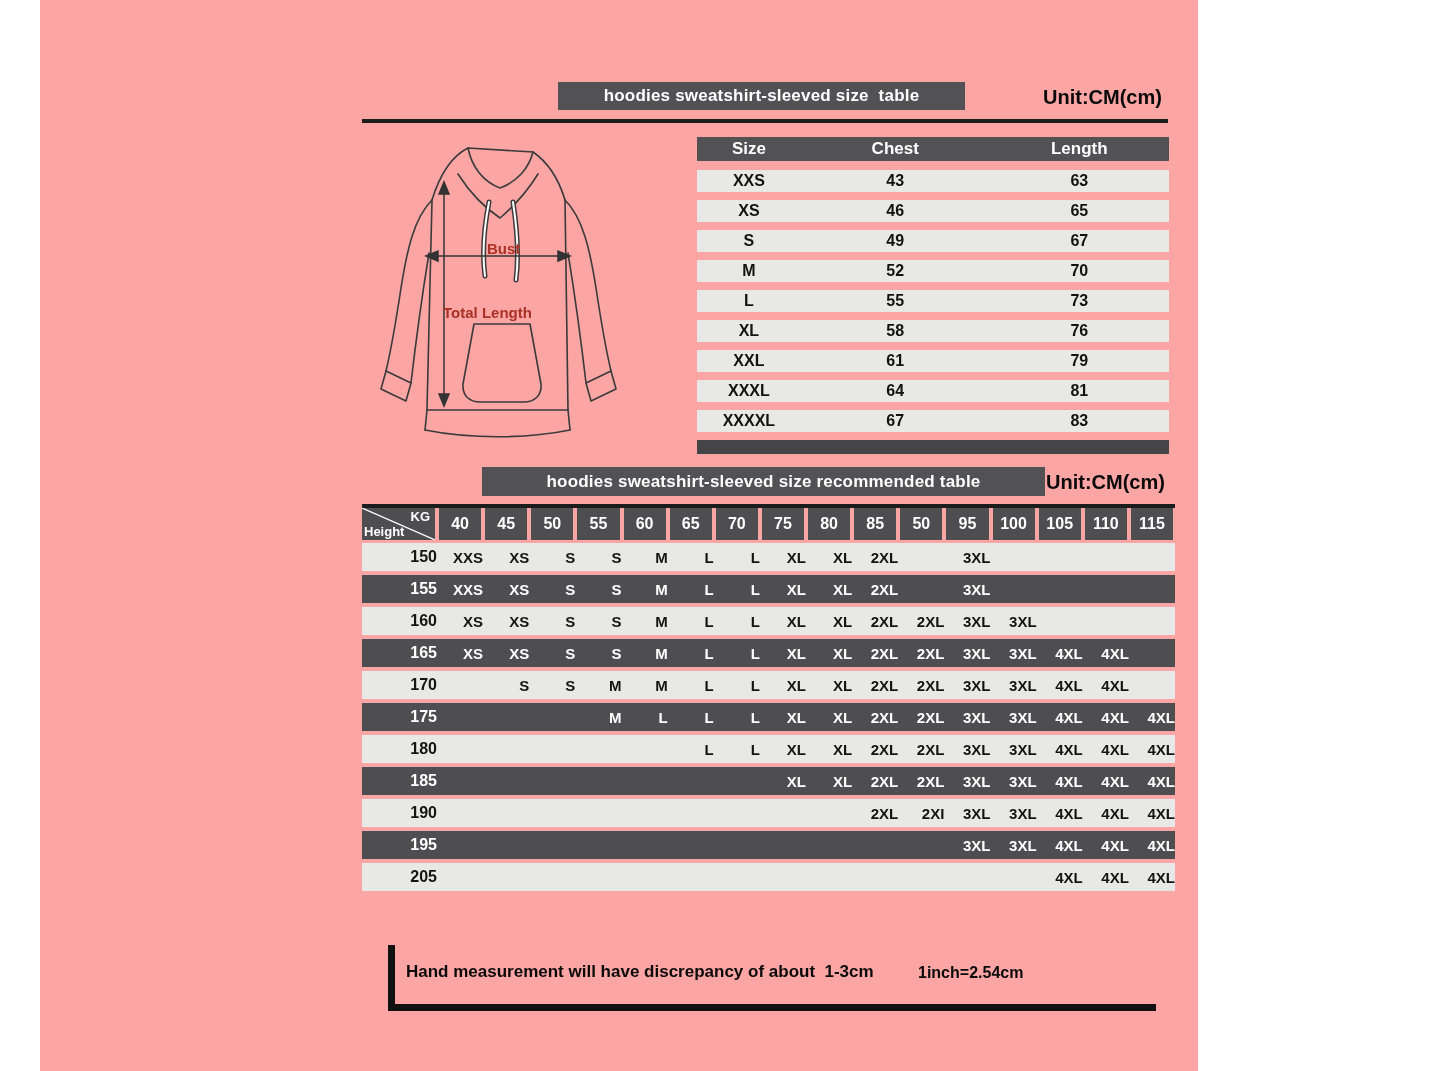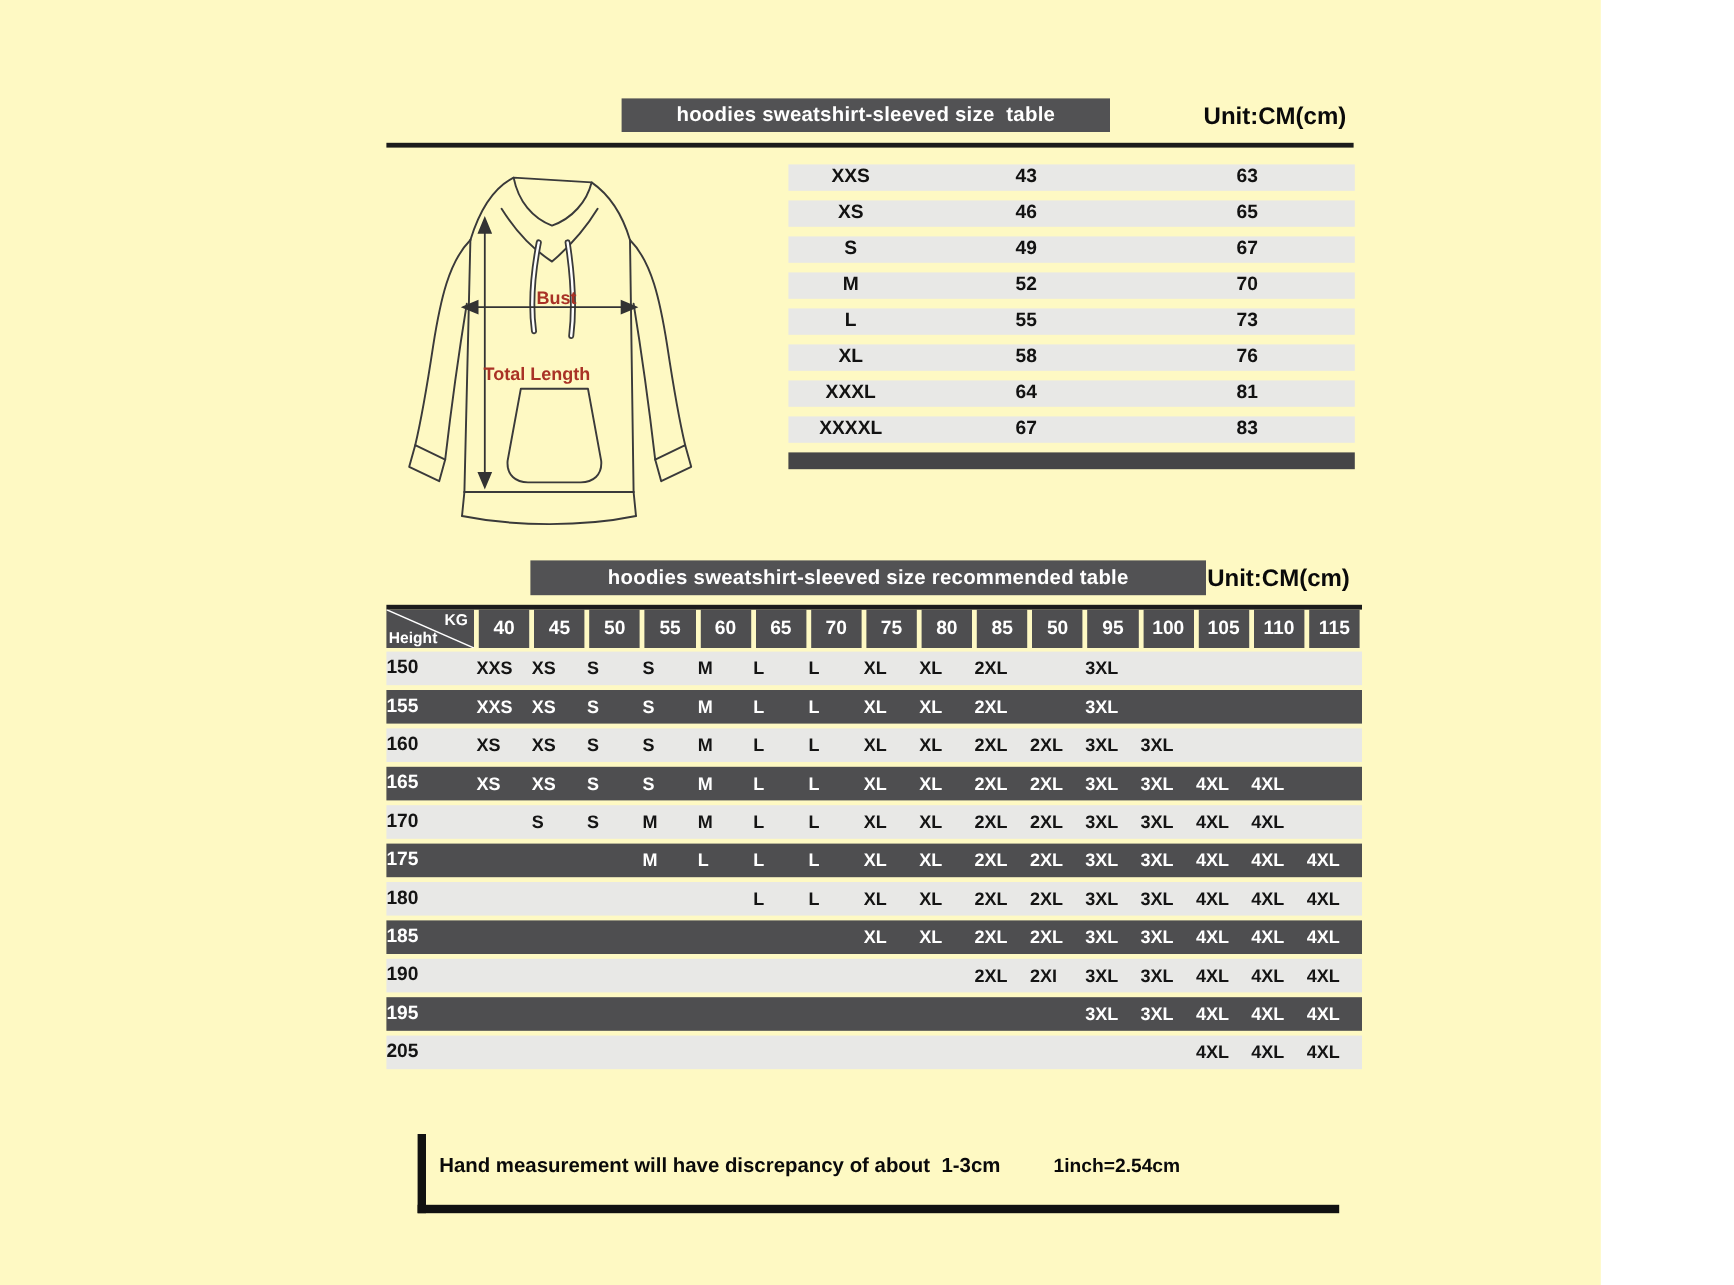--- a/index.html
+++ b/index.html
@@ -1,17 +1,17 @@
 <!DOCTYPE html>
 <html><head>
 <meta charset="utf-8">
 <style>
   html,body { margin:0; padding:0; background:#ffffff; }
   body { width:1445px; height:1071px; font-family:"Liberation Sans","DejaVu Sans",sans-serif; }
-  .sheet { position:relative; width:1334px; height:1071px; background:#fef9c3; overflow:hidden; }
+  .sheet { position:relative; width:1158px; height:1071px; background:#fca5a5; overflow:hidden;margin-left:40px; }
 
   .title-bar { position:absolute; background:#525254; color:#fff; font-weight:bold; font-size:17px;
                display:flex; align-items:center; justify-content:center; white-space:pre; letter-spacing:0.2px; }
   .t1 { left:518px; top:82px;  width:407px; height:28px; }
   .t2 { left:442px; top:467px; width:563px; height:29px; }
 
   .unit { position:absolute; font-weight:bold; font-size:20px; color:#0a0a0a; white-space:pre; }
   .u1 { left:1003px; top:86px; }
   .u2 { left:1006px; top:471px; }
 
@@ -38,21 +38,21 @@
   .mx-row { display:grid; grid-template-columns:75px repeat(16,1fr); }
   .mx-head { height:32px; margin-bottom:3px; }
   .mx-hcellwrap { display:flex; }
   .mx-hcell { flex:1; margin:0 2px; background:#4e4e50; color:#fff; font-weight:bold; font-size:16px;
               display:flex; align-items:center; justify-content:center; }
   .mx-corner { position:relative; background:#4e4e50; margin-right:2px; }
   .mx-corner .diag { position:absolute; left:0; top:0; width:100%; height:100%; }
   .mx-corner .diag line { stroke:#fff; stroke-width:3; }
   .mx-kg { position:absolute; top:1px; right:5px; color:#fff; font-weight:bold; font-size:13px; }
   .mx-height { position:absolute; bottom:1px; left:2px; color:#fff; font-weight:bold; font-size:13px; }
-  .mx-data { height:28px; margin-bottom:4px; align-items:center; text-align:left;
+  .mx-data { height:28px; margin-bottom:4px; align-items:center; text-align:right;
              font-weight:bold; font-size:15px; }
   .mx-data.light { background:#e8e8e6; color:#141414; }
   .mx-data.dark  { background:#4e4e50; color:#ffffff; }
   .mx-rowlabel { font-size:16px; }
   .mx-cell { overflow:visible; white-space:nowrap; }
 
   
   .footer-vbar { position:absolute; left:348px; top:945px; width:7px;  height:66px; background:#111; }
   .footer-hbar { position:absolute; left:348px; top:1004px; width:768px; height:7px; background:#111; }
   .footer-note { position:absolute; left:366px; top:962px; font-size:17px; font-weight:bold; color:#0a0a0a; white-space:pre; }
@@ -102,20 +102,25 @@
       <polygon points="74,268 69,256 79,256"></polygon>
       <line x1="64" y1="118" x2="192" y2="118" fill="none"></line>
       <polygon points="56,118 68,113 68,123"></polygon>
       <polygon points="200,118 188,113 188,123"></polygon>
     </g>
   </svg>
   <span class="measure-label bust">Bust</span>
   <span class="measure-label tlen">Total Length</span>
 
   <div class="size-table" id="size-table">
+      <div class="st-row st-head">
+        <div class="st-cell">Size</div>
+        <div class="st-cell">Chest</div>
+        <div class="st-cell">Length</div>
+      </div>
       <div class="st-row st-data">
         <div class="st-cell">XXS</div>
         <div class="st-cell">43</div>
         <div class="st-cell">63</div>
       </div>
       <div class="st-row st-data">
         <div class="st-cell">XS</div>
         <div class="st-cell">46</div>
         <div class="st-cell">65</div>
       </div>
@@ -131,20 +136,25 @@
       </div>
       <div class="st-row st-data">
         <div class="st-cell">L</div>
         <div class="st-cell">55</div>
         <div class="st-cell">73</div>
       </div>
       <div class="st-row st-data">
         <div class="st-cell">XL</div>
         <div class="st-cell">58</div>
         <div class="st-cell">76</div>
+      </div>
+      <div class="st-row st-data">
+        <div class="st-cell">XXL</div>
+        <div class="st-cell">61</div>
+        <div class="st-cell">79</div>
       </div>
       <div class="st-row st-data">
         <div class="st-cell">XXXL</div>
         <div class="st-cell">64</div>
         <div class="st-cell">81</div>
       </div>
       <div class="st-row st-data">
         <div class="st-cell">XXXXL</div>
         <div class="st-cell">67</div>
         <div class="st-cell">83</div>

